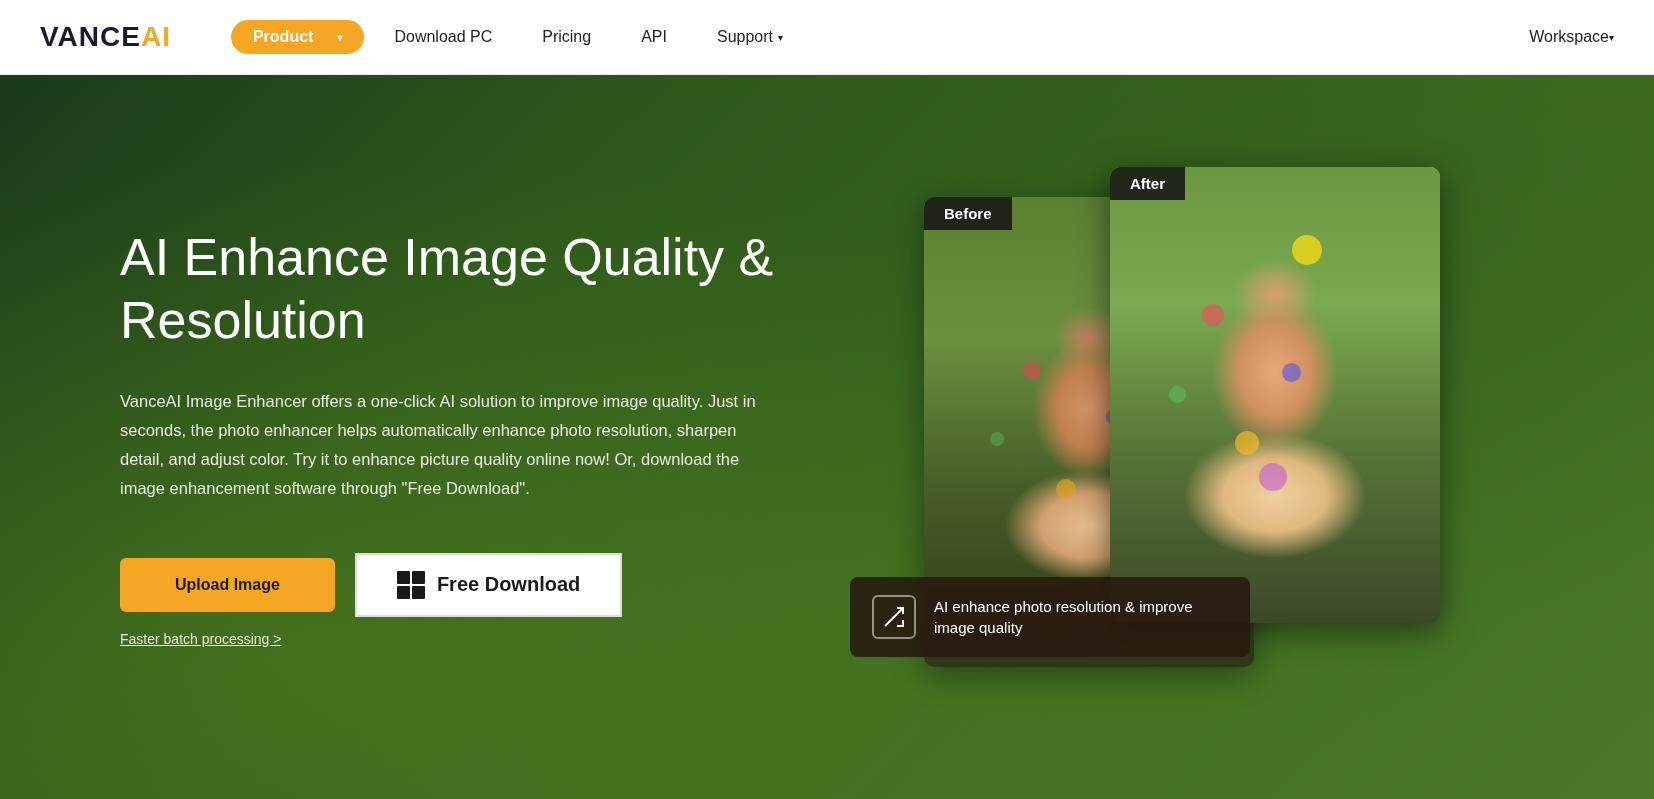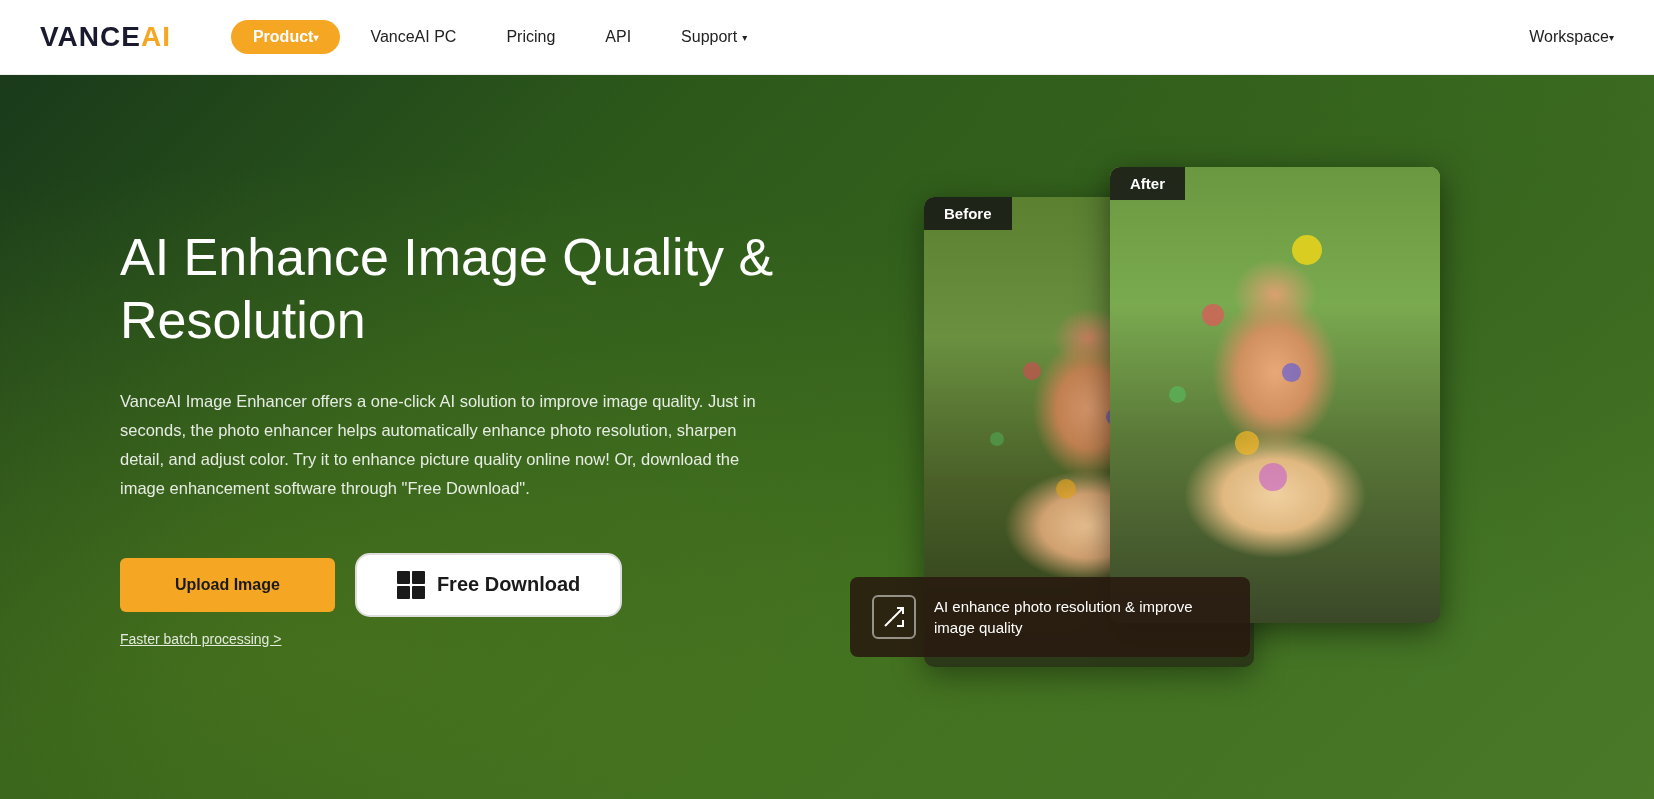--- a/index.html
+++ b/index.html
@@ -37,21 +37,21 @@
       background: #f5a623;
       color: #fff;
       border: none;
       border-radius: 50px;
       padding: 8px 22px;
       font-size: 16px;
       font-weight: 600;
       cursor: pointer;
       display: flex;
       align-items: center;
-      gap: 0;
+      gap: 24px;
     }
     .nav-product-btn .chevron {
       font-size: 10px;
     }
     .nav-link {
       color: #222;
       text-decoration: none;
       font-size: 16px;
       padding: 8px 20px;
       font-weight: 500;
@@ -127,21 +127,21 @@
       padding: 18px 55px;
       font-size: 16px;
       font-weight: 700;
       cursor: pointer;
       text-decoration: none;
     }
     .btn-download {
       background: #fff;
       color: #1a1a1a;
       border: 2px solid #ddd;
-      border-radius: 15px;
+      border-radius: 0;
       padding: 16px 40px;
       font-size: 20px;
       font-weight: 700;
       cursor: pointer;
       display: flex;
       align-items: center;
       gap: 12px;
       text-decoration: none;
     }
     .windows-icon {
@@ -287,21 +287,21 @@
   <a class="logo" href="#">
     <span class="logo-vance">VANCE</span>
     <span class="logo-ai">AI</span>
   </a>
   <div class="nav-links">
     <button class="nav-product-btn">
       <span>Product</span>
       <span class="chevron">▾</span>
     </button>
     <a class="nav-link">
-      <span>VanceAI PC</span>
+      <span>Download PC</span>
     </a>
     <a class="nav-link">
       <span>Pricing</span>
     </a>
     <a class="nav-link">
       <span>API</span>
     </a>
     <a class="nav-link">
       <span>Support</span>
       <span style="font-size:10px;">▾</span>

